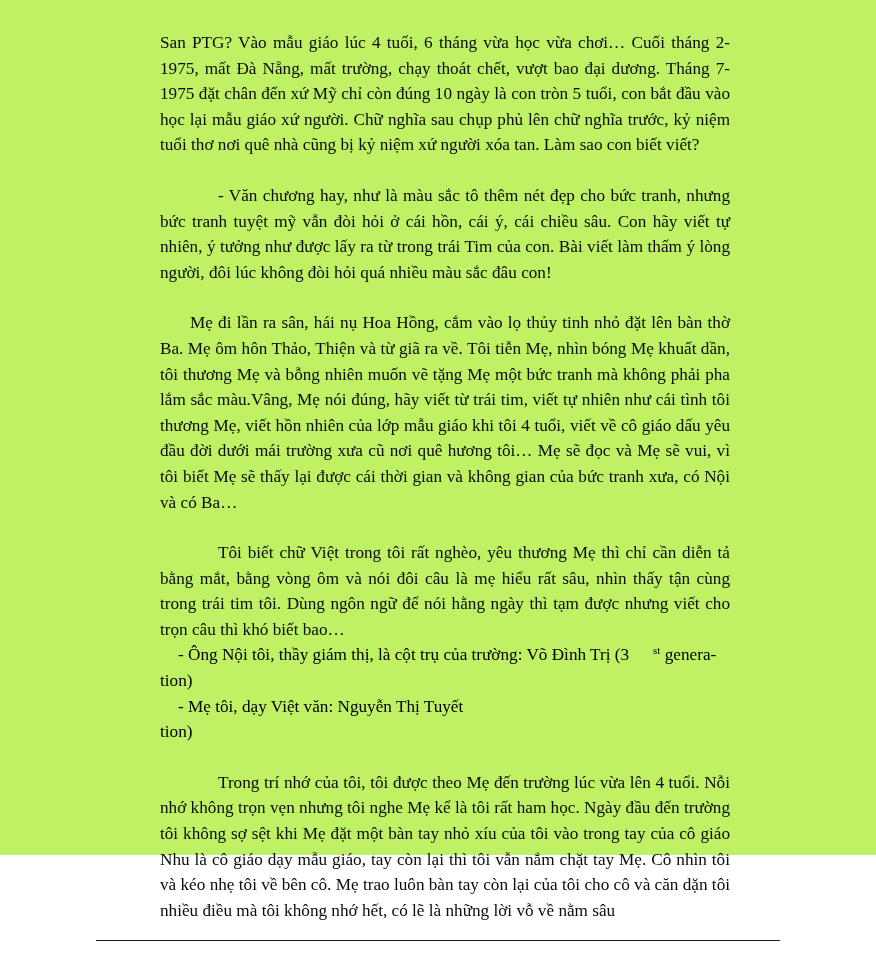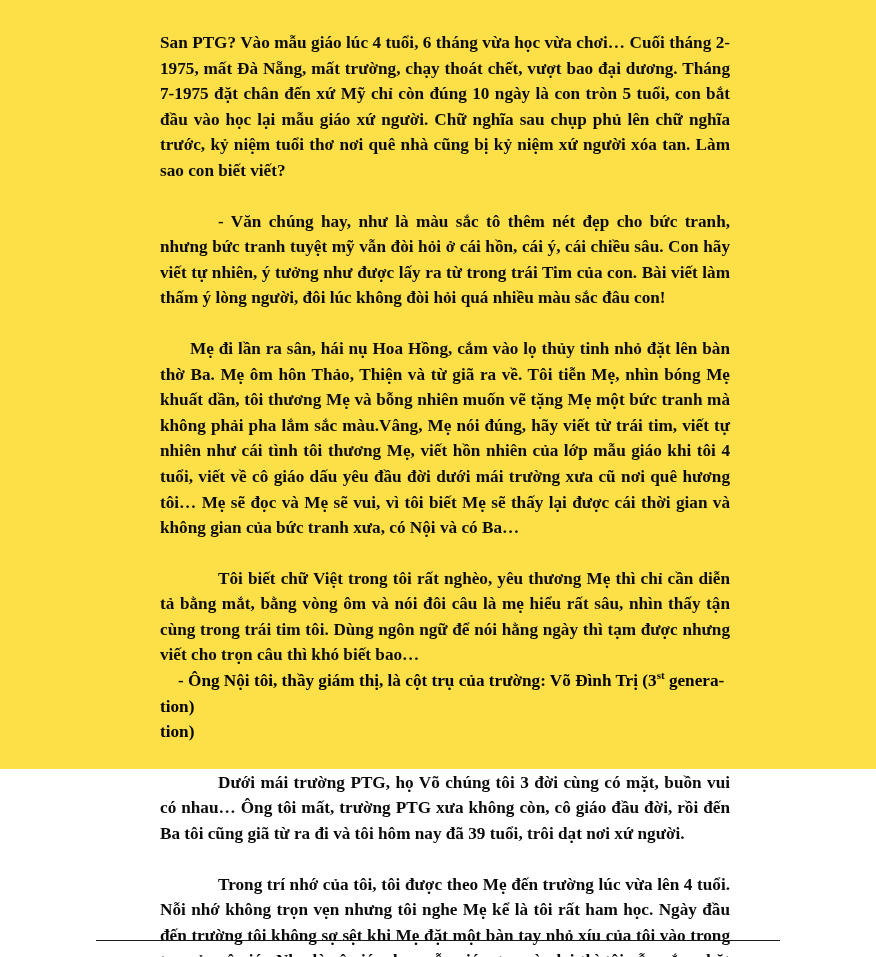--- a/index.html
+++ b/index.html
@@ -13,23 +13,22 @@
     font-family: "Liberation Serif", serif;
     color: #000000;
     position: relative;
     overflow: hidden;
   }
   .page {
     position: absolute;
     left: 0;
     top: 0;
     width: 876px;
-    height: 769px;
-    background: #fde047;
-    font-weight: bold;
+    height: 855px;
+    background: #bef264;
   }
   .text-column {
     position: absolute;
     left: 160px;
     top: 30px;
     width: 570px;
   }
   p.para {
     margin: 0 0 0 0;
     font-size: 17.2px;
@@ -54,56 +53,57 @@
     text-align: left;
     text-indent: 18px;
   }
   p.list-line.cont {
     text-indent: 0;
   }
   sup {
     font-size: 11px;
     vertical-align: super;
     line-height: 0;
+    margin-left: 24px;
   }
   .rule {
     position: absolute;
     left: 96px;
     top: 940px;
     width: 684px;
     height: 0;
     border-top: 1.6px solid #1a1a1a;
   }
 </style>
 </head>
 <body>
 
 <div class="page">
 
   <div class="text-column">
 
     <p class="para">San PTG? Vào mẫu giáo lúc 4 tuổi, 6 tháng vừa học vừa chơi… Cuối tháng 2-1975, mất Đà Nẵng, mất trường, chạy thoát chết, vượt bao đại dương. Tháng 7-1975 đặt chân đến xứ Mỹ chỉ còn đúng 10 ngày là con tròn 5 tuổi, con bắt đầu vào học lại mẫu giáo xứ người. Chữ nghĩa sau chụp phủ lên chữ nghĩa trước, kỷ niệm tuổi thơ nơi quê nhà cũng bị kỷ niệm xứ người xóa tan. Làm sao con biết viết?</p>
 
-    <p class="para gap indent-first">- Văn chúng hay, như là màu sắc tô thêm nét đẹp cho bức tranh, nhưng bức tranh tuyệt mỹ vẫn đòi hỏi ở cái hồn, cái ý, cái chiều sâu. Con hãy viết tự nhiên, ý tưởng như được lấy ra từ trong trái Tim của con. Bài viết làm thấm ý lòng người, đôi lúc không đòi hỏi quá nhiều màu sắc đâu con!</p>
+    <p class="para gap indent-first">- Văn chương hay, như là màu sắc tô thêm nét đẹp cho bức tranh, nhưng bức tranh tuyệt mỹ vẫn đòi hỏi ở cái hồn, cái ý, cái chiều sâu. Con hãy viết tự nhiên, ý tưởng như được lấy ra từ trong trái Tim của con. Bài viết làm thấm ý lòng người, đôi lúc không đòi hỏi quá nhiều màu sắc đâu con!</p>
 
     <p class="para gap indent-small">Mẹ đi lần ra sân, hái nụ Hoa Hồng, cắm vào lọ thủy tinh nhỏ đặt lên bàn thờ Ba. Mẹ ôm hôn Thảo, Thiện và từ giã ra về. Tôi tiễn Mẹ, nhìn bóng Mẹ khuất dần, tôi thương Mẹ và bỗng nhiên muốn vẽ tặng Mẹ một bức tranh mà không phải pha lắm sắc màu.Vâng, Mẹ nói đúng, hãy viết từ trái tim, viết tự nhiên như cái tình tôi thương Mẹ, viết hồn nhiên của lớp mẫu giáo khi tôi 4 tuổi, viết về cô giáo dấu yêu đầu đời dưới mái trường xưa cũ nơi quê hương tôi… Mẹ sẽ đọc và Mẹ sẽ vui, vì tôi biết Mẹ sẽ thấy lại được cái thời gian và không gian của bức tranh xưa, có Nội và có Ba…</p>
 
     <p class="para gap indent-first">Tôi biết chữ Việt trong tôi rất nghèo, yêu thương Mẹ thì chỉ cần diễn tả bằng mắt, bằng vòng ôm và nói đôi câu là mẹ hiểu rất sâu, nhìn thấy tận cùng trong trái tim tôi. Dùng ngôn ngữ để nói hằng ngày thì tạm được nhưng viết cho trọn câu thì khó biết bao…</p>
 
     <div class="gap">
       <p class="list-line"><span>- Ông Nội tôi, thầy giám thị, là cột trụ của trường: Võ Đình Trị (3</span><sup>st</sup><span> genera-</span></p>
       <p class="list-line cont">tion)</p>
 
 
 
+      <p class="list-line"><span>- Mẹ tôi, dạy Việt văn: Nguyễn Thị Tuyết</span></p>
 
       <p class="list-line cont">tion)</p>
     </div>
 
-    <p class="para gap indent-first">Dưới mái trường PTG, họ Võ chúng tôi 3 đời cùng có mặt, buồn vui có nhau… Ông tôi mất, trường PTG xưa không còn, cô giáo đầu đời, rồi đến Ba tôi cũng giã từ ra đi và tôi hôm nay đã 39 tuổi, trôi dạt nơi xứ người.</p>
 
     <p class="para gap indent-first">Trong trí nhớ của tôi, tôi được theo Mẹ đến trường lúc vừa lên 4 tuổi. Nỗi nhớ không trọn vẹn nhưng tôi nghe Mẹ kể là tôi rất ham học. Ngày đầu đến trường tôi không sợ sệt khi Mẹ đặt một bàn tay nhỏ xíu của tôi vào trong tay của cô giáo Nhu là cô giáo dạy mẫu giáo, tay còn lại thì tôi vẫn nắm chặt tay Mẹ. Cô nhìn tôi và kéo nhẹ tôi về bên cô. Mẹ trao luôn bàn tay còn lại của tôi cho cô và căn dặn tôi nhiều điều mà tôi không nhớ hết, có lẽ là những lời vỗ về nằm sâu</p>
 
   </div>
 
   <div class="rule"></div>
 
 </div>
 
 </body></html>

